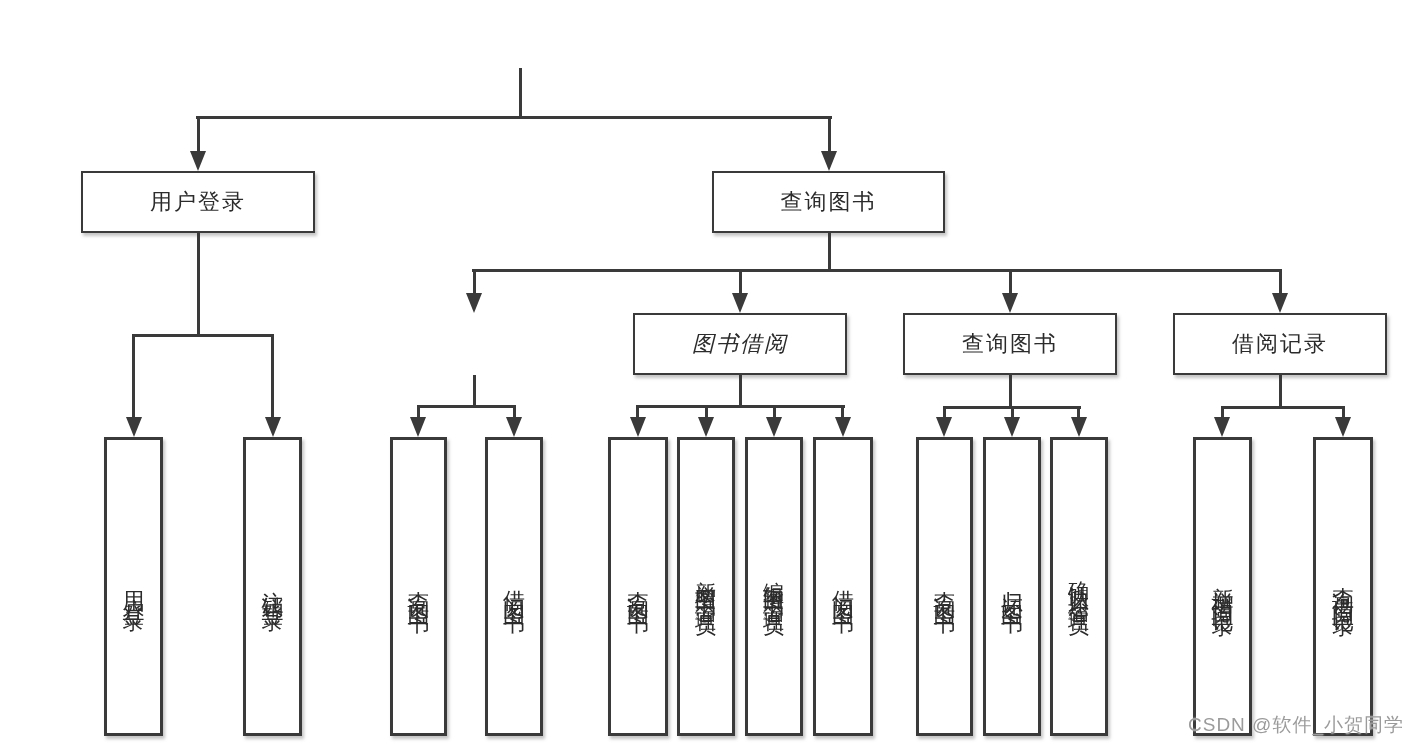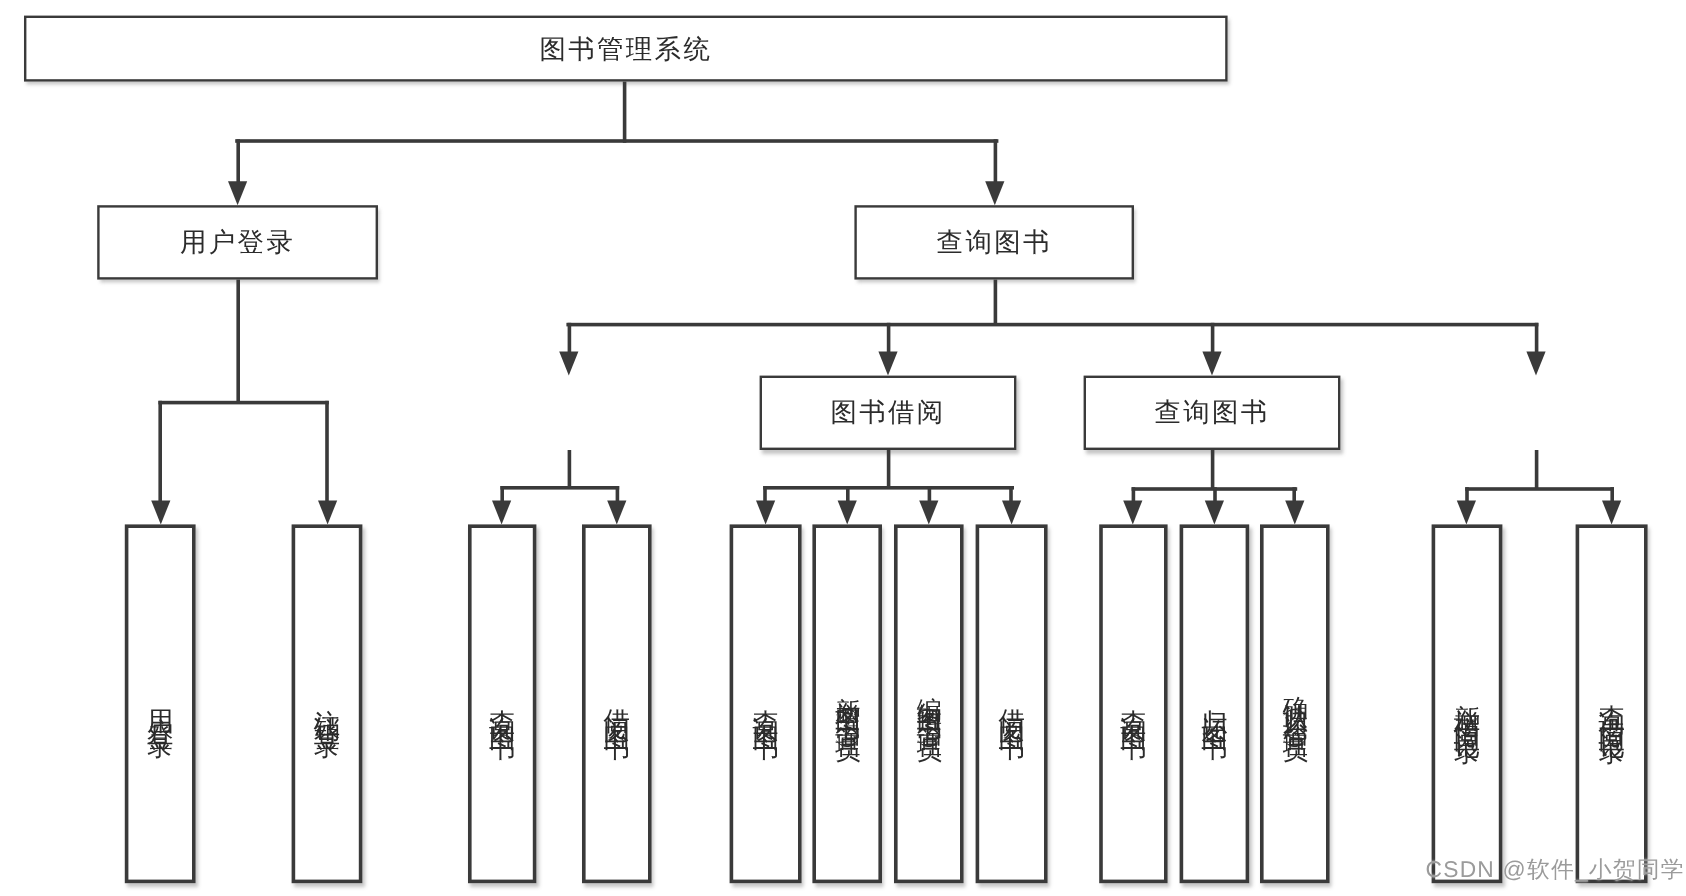--- a/index.html
+++ b/index.html
@@ -29,23 +29,20 @@
     position:absolute;left:1188px;top:712px;width:210px;
     font-size:19px;color:#9b9b9b;letter-spacing:1px;white-space:nowrap;
     text-shadow:0 0 2px rgba(255,255,255,0.9);
   }
 </style>
 </head>
 <body>
 
 <div id="stage">
 
-  <div class="box" style="left:20px;top:13px;width:1003px;height:55px;">
-    <span>图书管理系统</span>
-  </div>
 
   <div class="vl" style="left:519px;top:68px;height:51px;"></div>
   <div class="hl" style="left:196px;top:116px;width:636px;"></div>
   <div class="vl" style="left:197px;top:116px;height:38px;"></div>
   <div class="arrow" style="left:190px;top:151px;"></div>
   <div class="vl" style="left:828px;top:116px;height:38px;"></div>
   <div class="arrow" style="left:821px;top:151px;"></div>
 
   <div class="box" style="left:81px;top:171px;width:234px;height:62px;">
     <span>用户登录</span>
@@ -65,25 +62,28 @@
   <div class="hl" style="left:472px;top:269px;width:810px;"></div>
   <div class="vl" style="left:473px;top:269px;height:27px;"></div>
   <div class="arrow" style="left:466px;top:293px;"></div>
   <div class="vl" style="left:739px;top:269px;height:27px;"></div>
   <div class="arrow" style="left:732px;top:293px;"></div>
   <div class="vl" style="left:1009px;top:269px;height:27px;"></div>
   <div class="arrow" style="left:1002px;top:293px;"></div>
   <div class="vl" style="left:1279px;top:269px;height:27px;"></div>
   <div class="arrow" style="left:1272px;top:293px;"></div>
 
-  <div class="box" style="left:633px;top:313px;width:214px;height:62px;">
+  <div class="box" style="left:633px;top:313px;width:214px;height:62px;font-style:italic;">
     <span>图书借阅</span>
   </div>
   <div class="box" style="left:903px;top:313px;width:214px;height:62px;">
     <span>查询图书</span>
+  </div>
+  <div class="box" style="left:1173px;top:313px;width:214px;height:62px;">
+    <span>借阅记录</span>
   </div>
 
   <div class="vl" style="left:473px;top:375px;height:32px;"></div>
   <div class="hl" style="left:417px;top:405px;width:99px;"></div>
   <div class="vl" style="left:417px;top:405px;height:14px;"></div>
   <div class="arrow" style="left:410px;top:417px;"></div>
   <div class="vl" style="left:513px;top:405px;height:14px;"></div>
   <div class="arrow" style="left:506px;top:417px;"></div>
 
   <div class="vl" style="left:739px;top:375px;height:32px;"></div>

